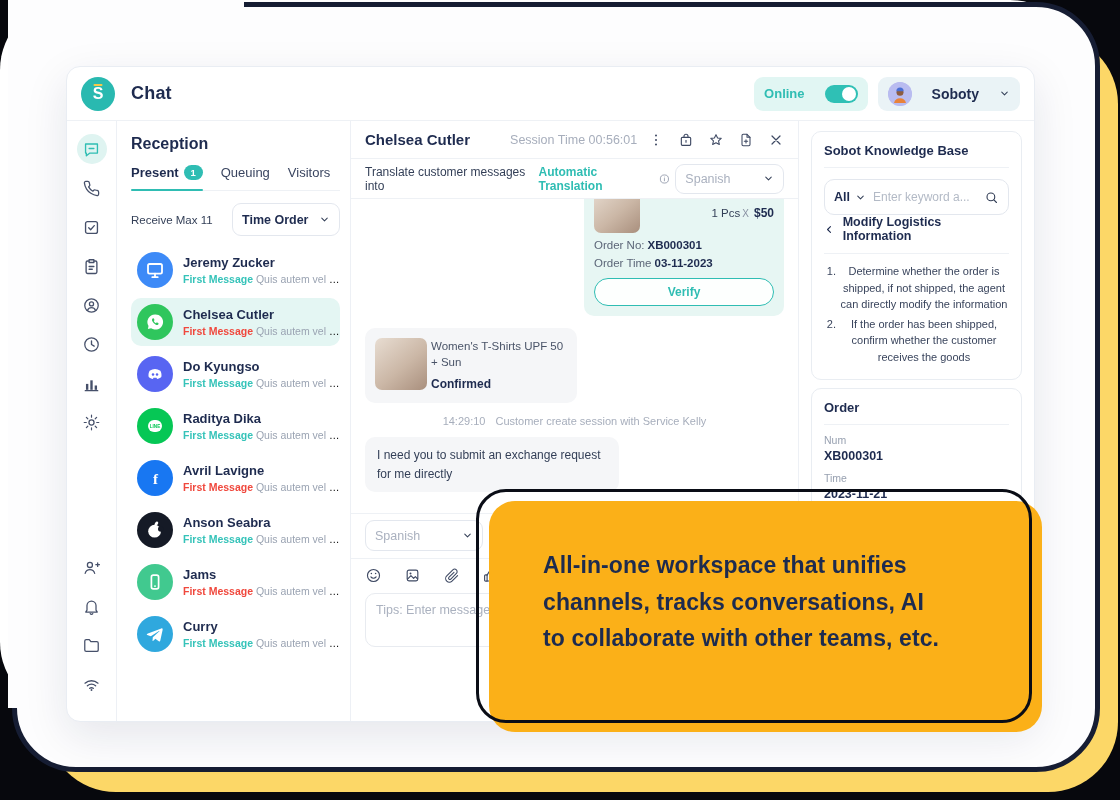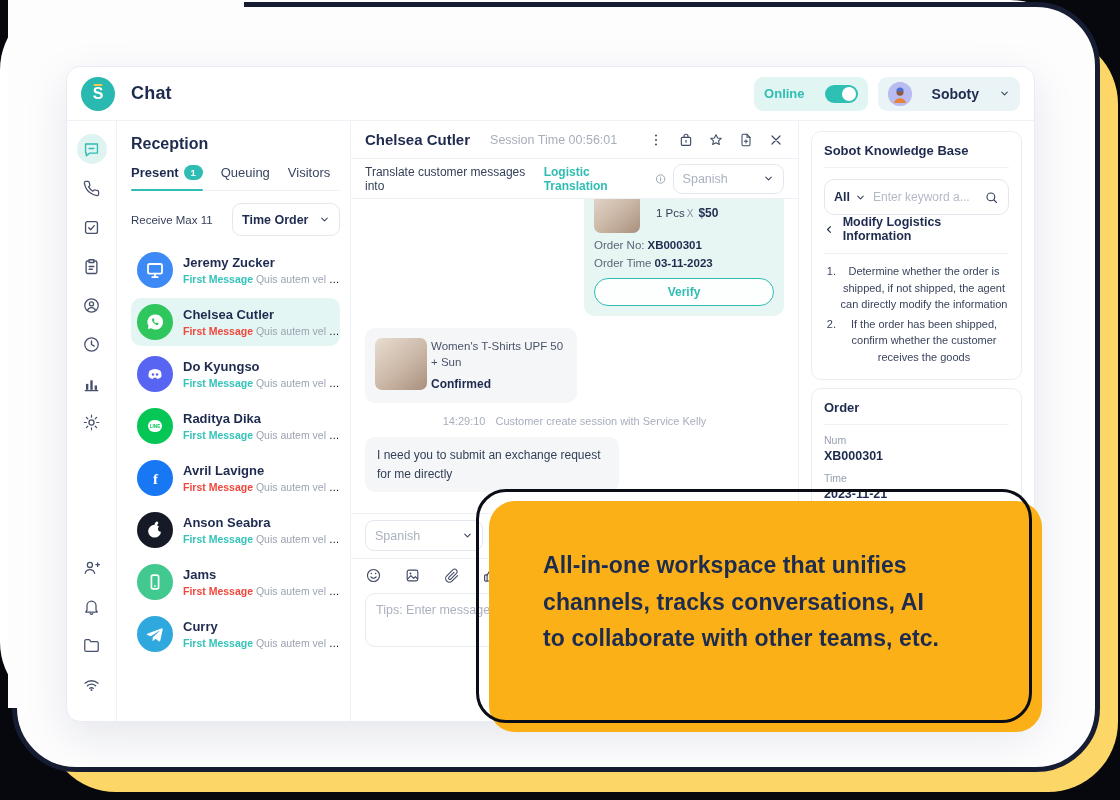--- a/index.html
+++ b/index.html
@@ -60,31 +60,31 @@
   .cname{font-size:13px;font-weight:bold;color:#1E2B4F;margin-bottom:3px;}
   .csub{font-size:10.5px;white-space:nowrap;overflow:hidden;text-overflow:ellipsis;width:160px;}
   .cfirst{font-weight:bold;}
   .cfirst.teal{color:#35C3B9;} .cfirst.red{color:#F0483D;}
   .cprev{color:#9AA3B2;}
 
   
   .chatcol{flex:1;border-right:1px solid #EDF0F5;display:flex;flex-direction:column;min-width:0;}
   .chead{height:38px;display:flex;align-items:center;padding:0 14px;border-bottom:1px solid #EEF1F5;box-sizing:border-box;}
   .chead .name{font-size:15px;font-weight:bold;color:#1E2B4F;}
-  .chead .sess{font-size:12.5px;color:#A7AEBC;margin-left:20px;}
+  .chead .sess{font-size:12.5px;color:#A7AEBC;margin-left:40px;}
   .chead-icons{margin-left:auto;display:flex;align-items:center;gap:14px;color:#3E4963;}
   .chead-icons .ic{width:16px;height:16px;cursor:pointer;}
   .tbar{height:40px;display:flex;align-items:center;padding:0 14px;border-bottom:1px solid #EEF1F5;box-sizing:border-box;gap:6px;}
   .tbar .lbl{font-size:12px;color:#333F57;}
   .tbar .auto{font-size:12px;color:#2FBDB3;font-weight:bold;margin-left:2px;cursor:pointer;}
   .tbar .info{width:12px;height:12px;color:#8B93A5;}
   .tbar .selectbox{margin-left:auto;width:118px;height:30px;padding:0 9px;box-sizing:border-box;font-size:12.5px;color:#AAB1BF;}
   .msgs{height:314px;box-sizing:border-box;padding:8px 14px 0;overflow:hidden;display:flex;flex-direction:column;}
   .ordercard{align-self:flex-end;width:200px;background:#E7F6F3;border-radius:10px;padding:10px;box-sizing:border-box;margin-top:-30px;}
-  .oprod{display:flex;gap:16px;}
+  .oprod{display:flex;gap:16px;justify-content:space-between;}
   .pimg{border-radius:7px;background:linear-gradient(140deg,#e8ddd2 0%,#cbb7a6 55%,#a98f7d 100%);flex:none;}
   .pimg.s46{width:46px;height:46px;} .pimg.s52{width:52px;height:52px;} .pimg.s40{width:40px;height:40px;}
   .oinfo{font-size:11.5px;color:#333F57;line-height:1.5;}
   .oqty b{color:#1E2B4F;font-size:12px;margin-left:3px;}
   .oqty i{font-style:normal;color:#8A92A3;font-size:10px;margin:0 2px;}
   .oline{font-size:11.5px;color:#5C6678;margin-top:6px;}
   .oline b{color:#1E2B4F;margin-left:3px;}
   .verify{margin-top:9px;height:26px;border-radius:14px;border:1.5px solid #2FBDB3;background:#FDFFFE;color:#2FBDB3;font-size:12px;font-weight:bold;display:flex;align-items:center;justify-content:center;cursor:pointer;}
   .shirtcard{align-self:flex-start;width:212px;background:#F5F6F8;border-radius:10px;padding:10px;box-sizing:border-box;margin-top:12px;display:flex;gap:4px;}
   .stxt{font-size:11.5px;color:#4A5468;line-height:1.4;}
@@ -429,21 +429,21 @@
               </span>
               <span>
                 <svg class="ic" viewBox="0 0 24 24" style="width:16px;height:16px">
                   <path d="M6 6l12 12M18 6L6 18" fill="none" stroke="currentColor" stroke-width="1.8" stroke-linecap="round" stroke-linejoin="round"></path>
                 </svg>
               </span>
             </div>
         </div>
         <div class="tbar">
           <span class="lbl">Translate customer messages into</span>
-          <span class="auto">Logistic Translation</span>
+          <span class="auto">Automatic Translation</span>
           <svg class="ic info" viewBox="0 0 24 24">
               <circle cx="12" cy="12" r="9" fill="none" stroke="currentColor" stroke-width="1.8"></circle>
               <path d="M12 11v5" stroke="currentColor" stroke-width="1.8" stroke-linecap="round"></path>
               <circle cx="12" cy="7.8" r="1.1" fill="currentColor" stroke="none"></circle>
             </svg>
           <div class="selectbox">
             <span>Spanish</span>
             <svg class="chev" viewBox="0 0 24 24">
                 <path d="M6 9l6 6 6-6" fill="none" stroke="currentColor" stroke-width="2.2" stroke-linecap="round" stroke-linejoin="round"></path>
               </svg>

